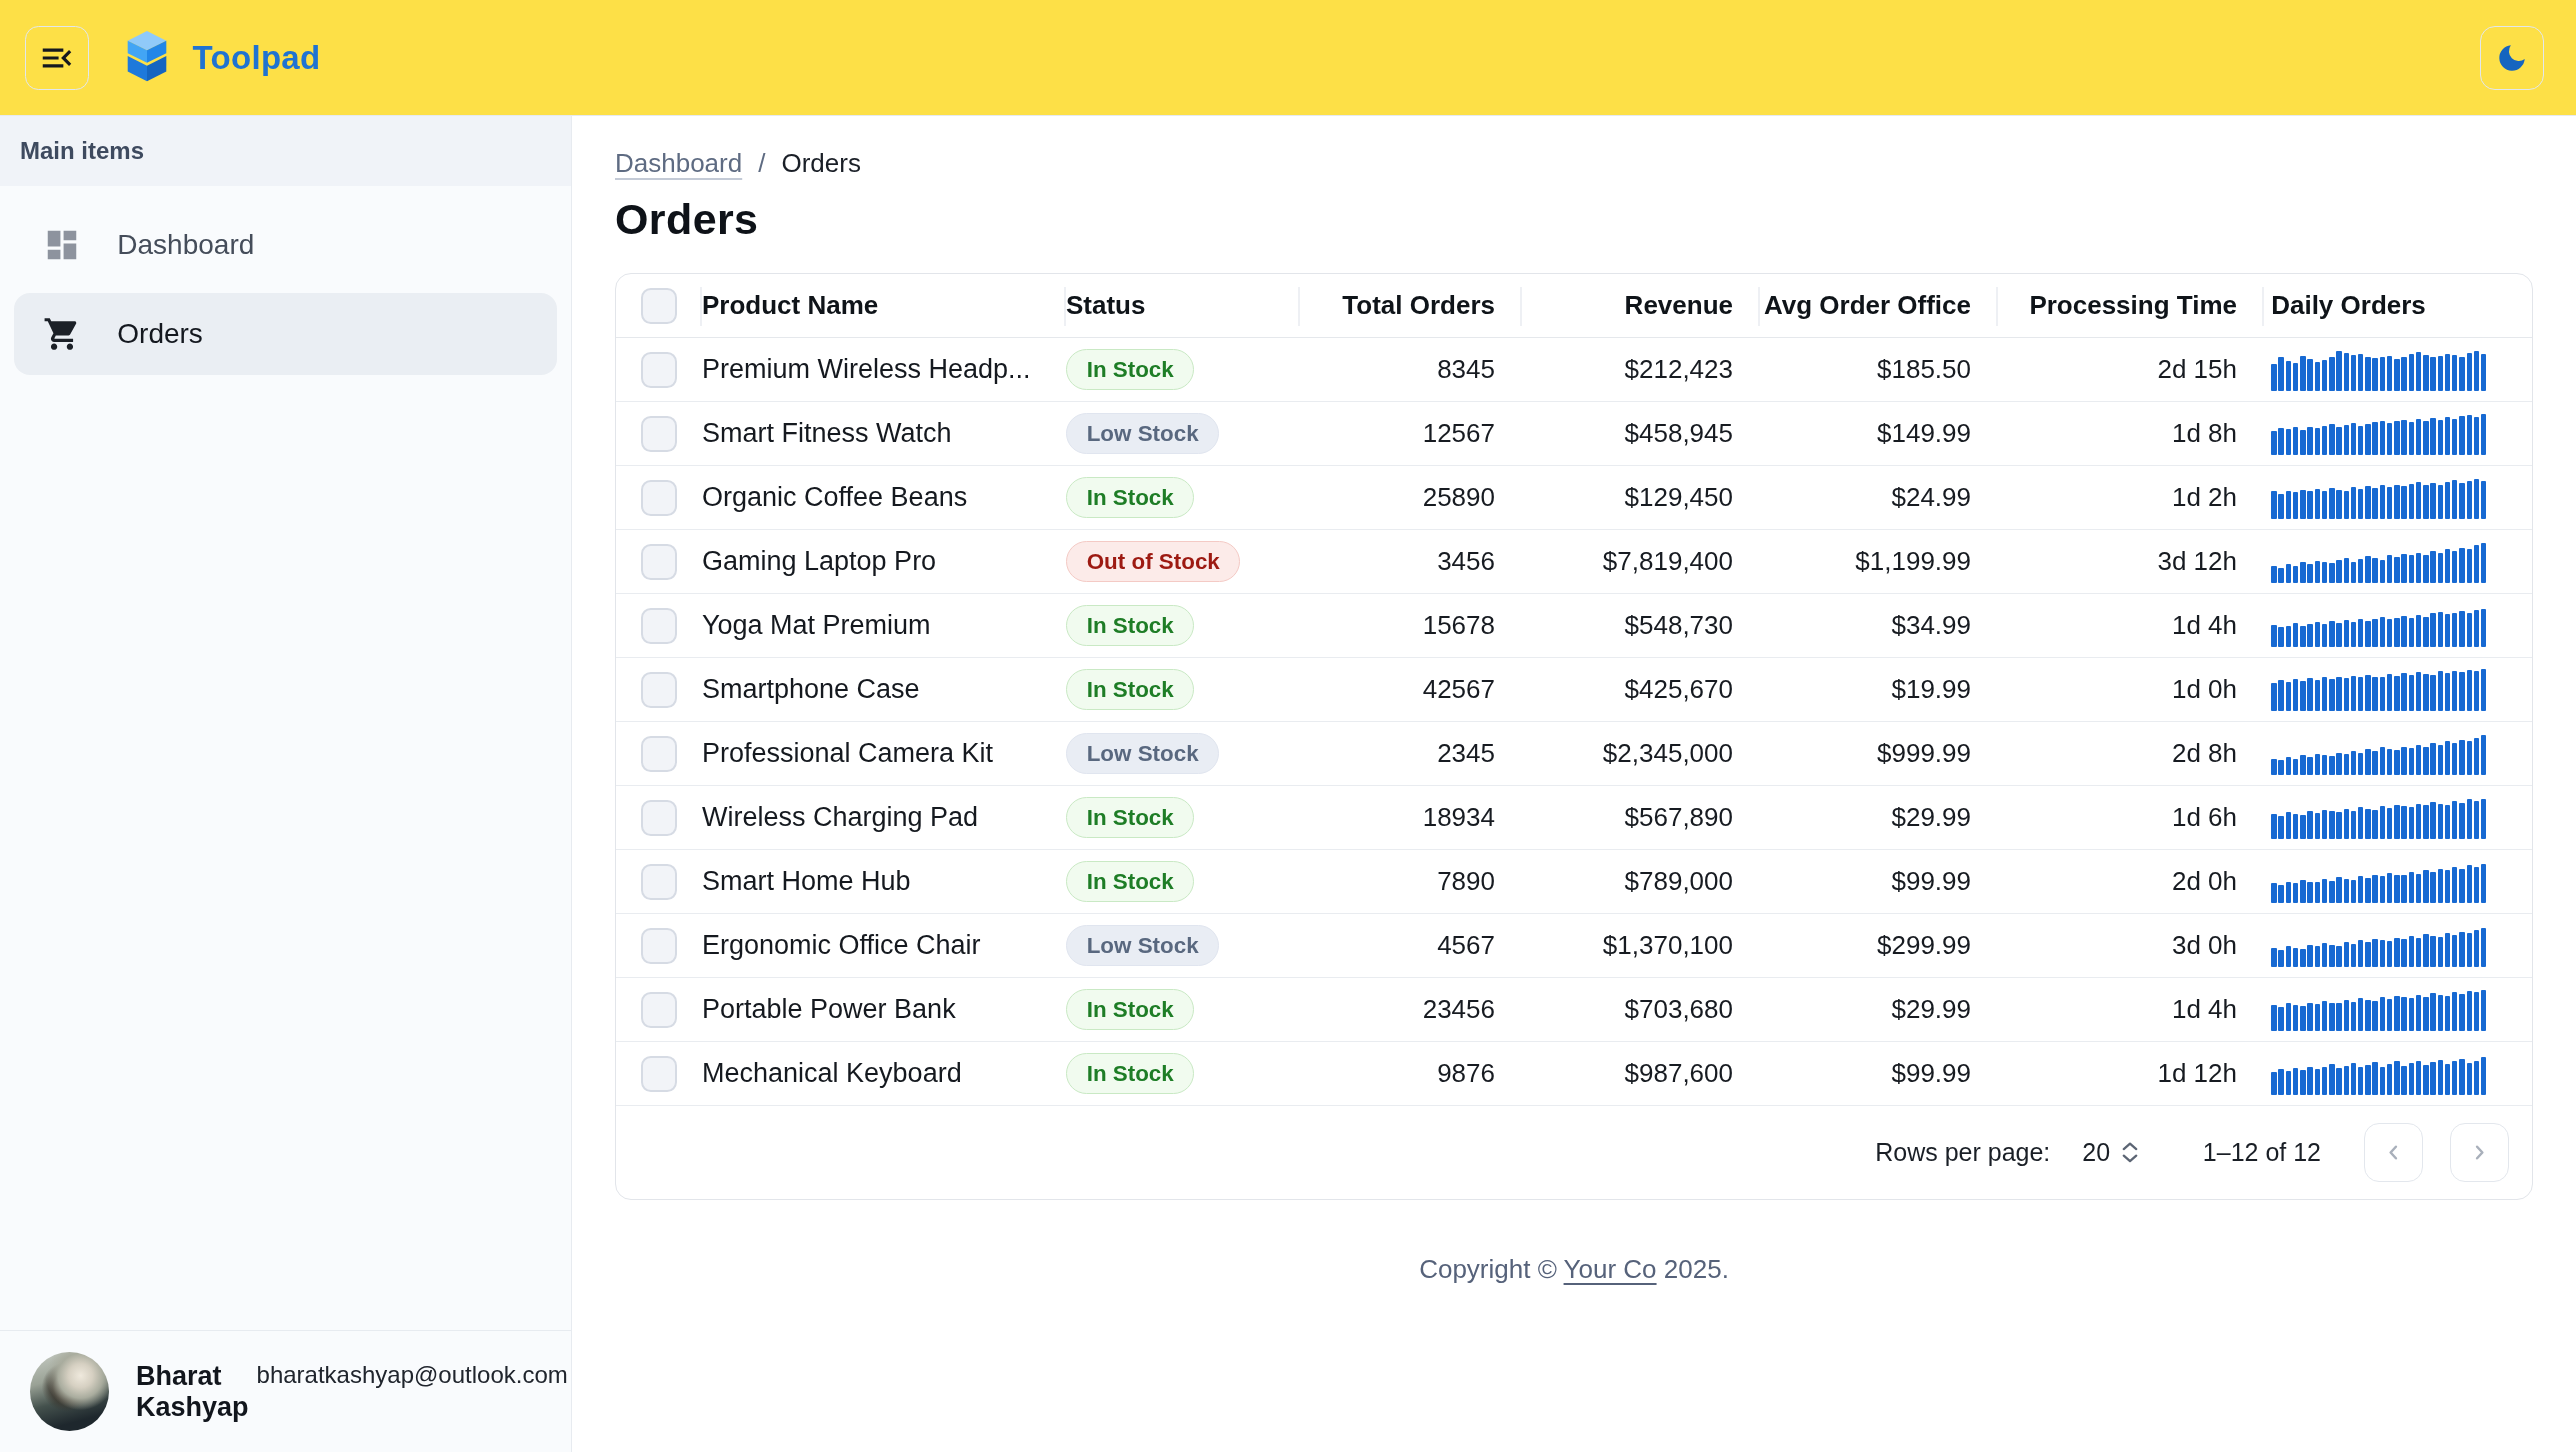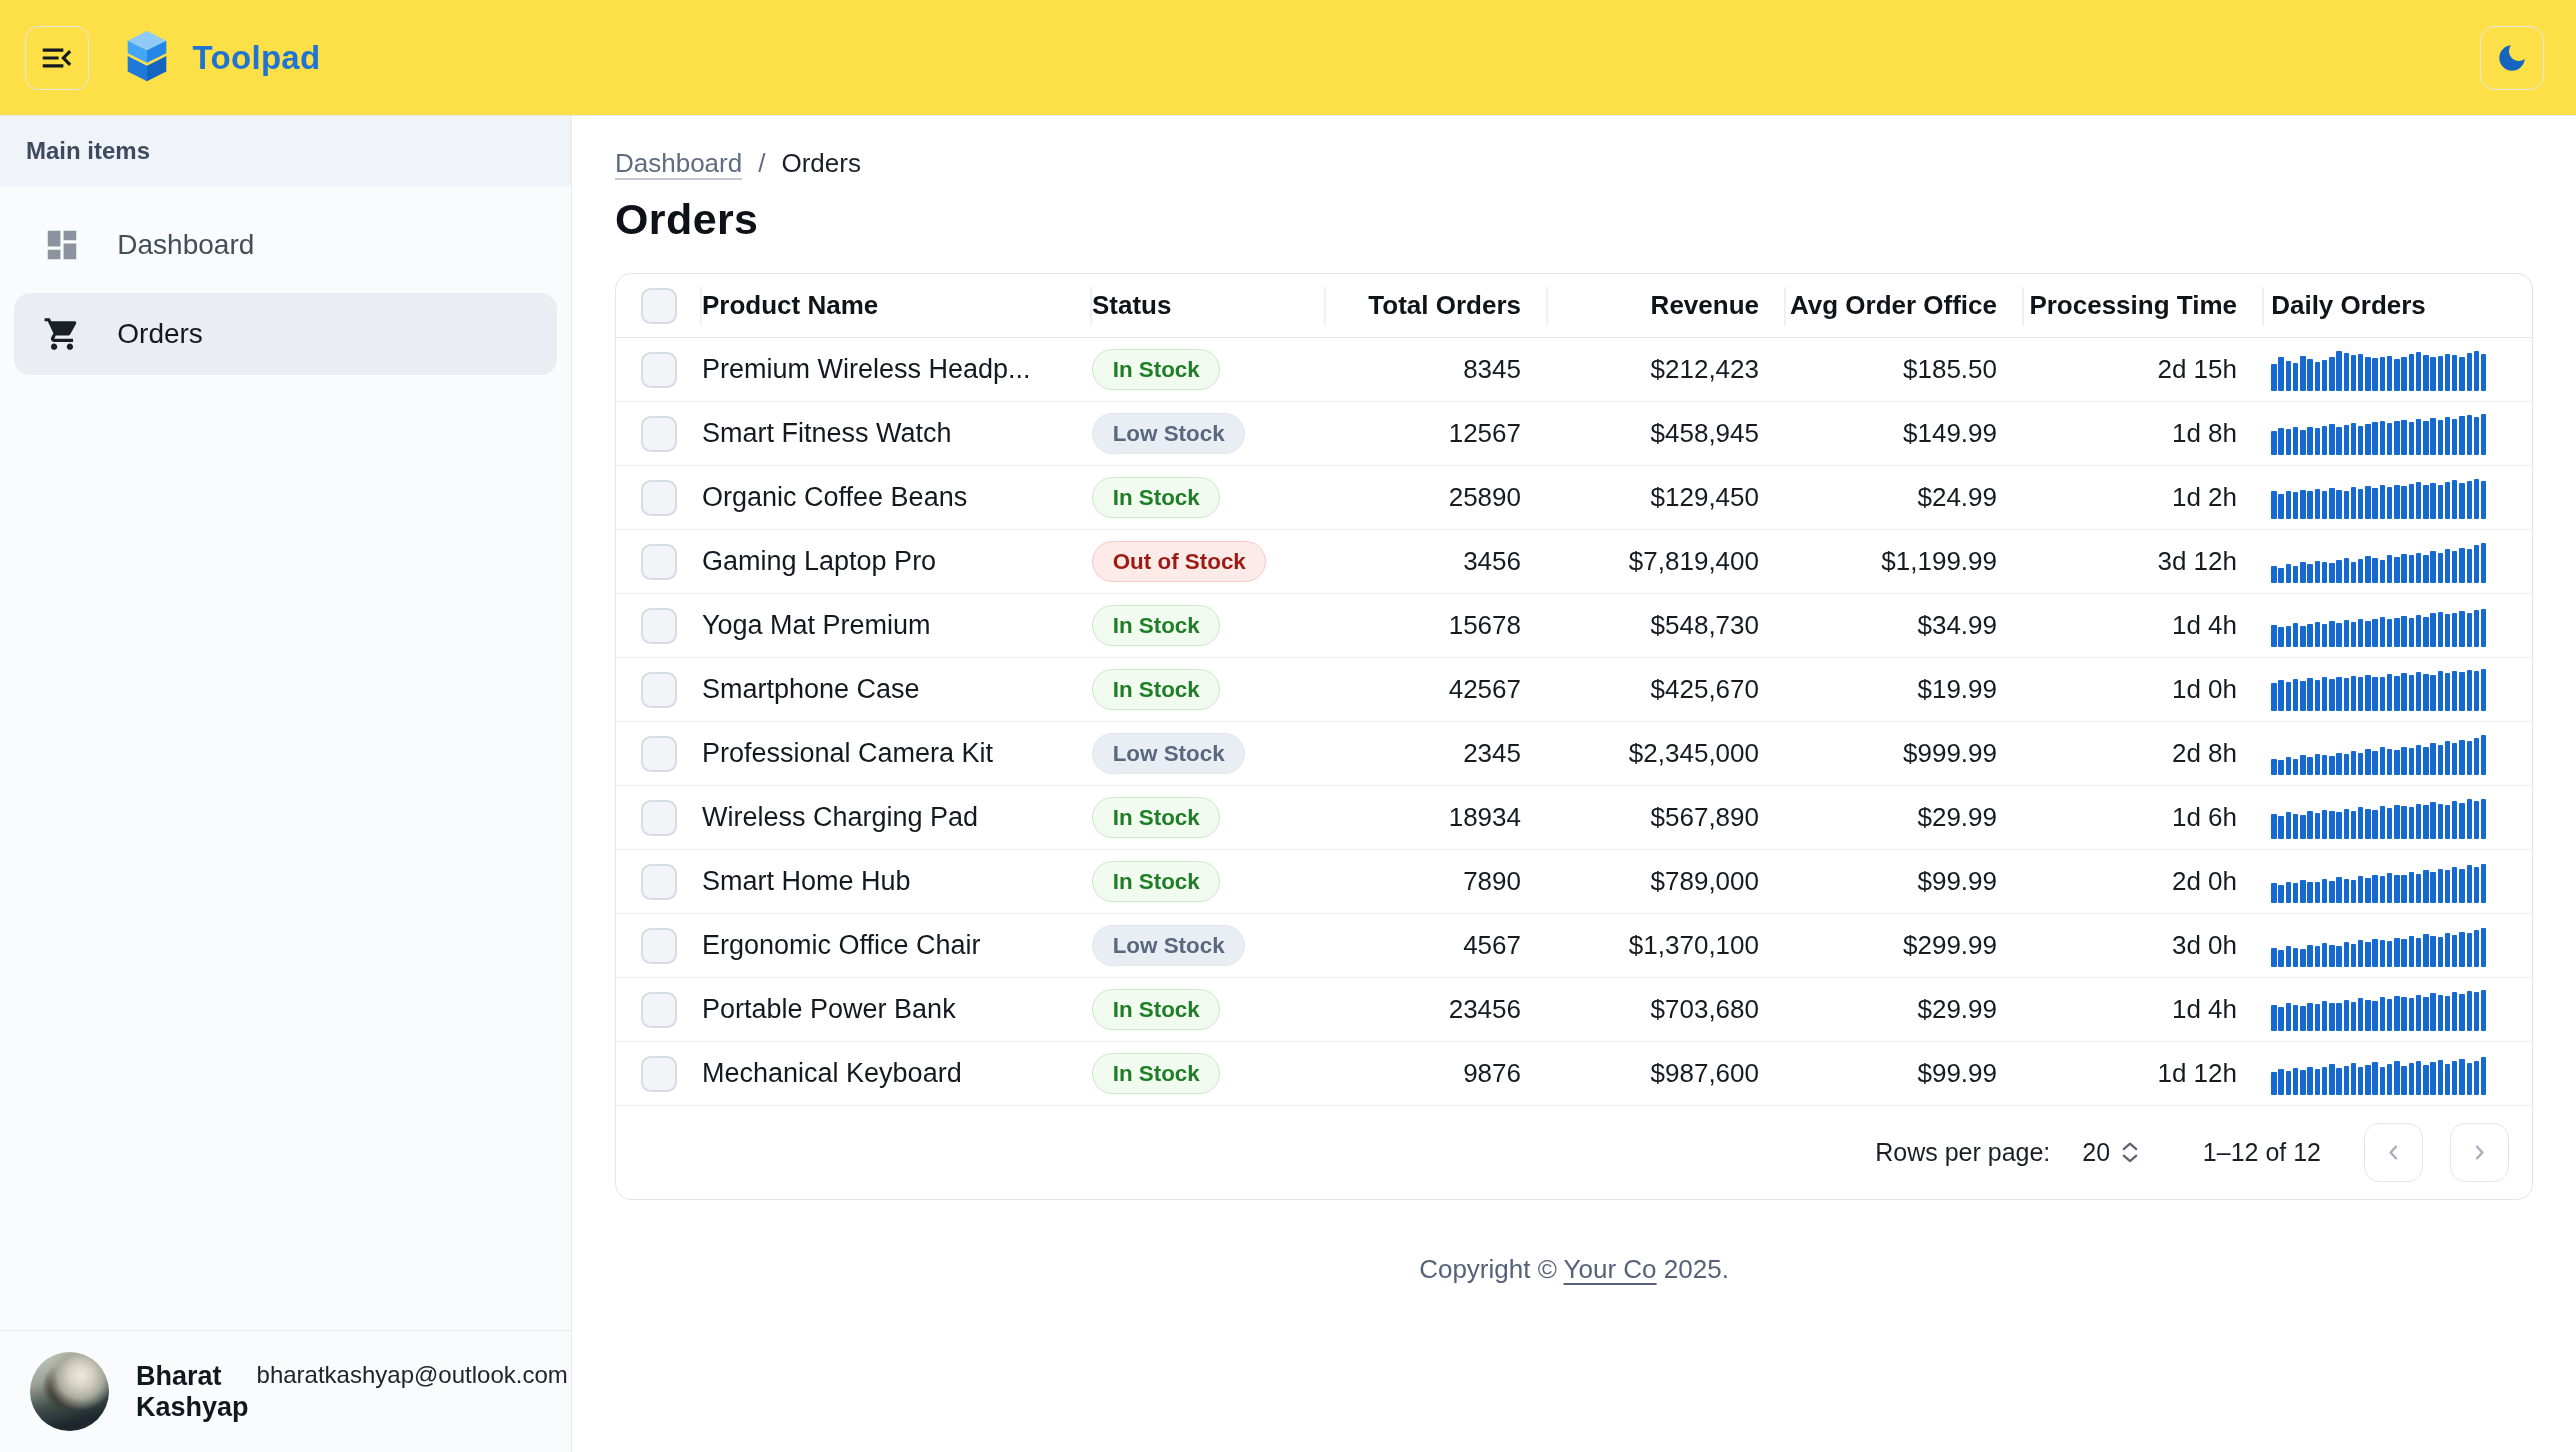--- a/index.html
+++ b/index.html
@@ -40,21 +40,21 @@
   .sidebar {
     width: 572px;
     background: #F9FBFD;
     border-right: 1.8px solid #E7EBF0;
     display: flex; flex-direction: column;
   }
   .sidebar-caption {
     height: 70px;
     background: #F0F3F8;
     display: flex; align-items: center;
-    padding-left: 26px;
+    padding-left: 20px;
     font-size: 24px; font-weight: 700; color: #3E4A5F;
   }
   .nav { padding: 18px 14.3px 0; }
   .nav-item {
     height: 82px;
     border-radius: 16px;
     display: flex; align-items: center;
     padding: 0 29px; gap: 36px;
     font-size: 28px; color: #454D5A;
     margin-bottom: 7.2px;
@@ -123,21 +123,21 @@
     width: 1.8px; height: 39px; background: #EEF0F4;
   }
   .trow { display: flex; height: 64px; align-items: center; border-bottom: 1.8px solid #E9ECF0; }
 
   .c-check   { width: 86px;  display: flex; justify-content: center; align-items: center; }
   .c-product { flex: 1; min-width: 0; display: flex; align-items: center; }
   .c-status  { width: 234px; display: flex; align-items: center; }
   .c-total   { width: 222px; }
   .c-revenue { width: 238px; }
   .c-aov     { width: 238px; }
-  .c-ptime   { width: 240px; }
+  .c-ptime   { width: 266px; }
   .c-daily   { width: 268px; display: flex; align-items: center; padding-left: 7.2px; }
   .c-num { display: flex; align-items: center; justify-content: flex-end; padding-right: 27px; font-size: 26px; color: #171B21; }
   .hcell.c-num { font-size: 26px; font-weight: 600; color: #0F1419; }
 
   .checkbox {
     width: 36px; height: 36px;
     border: 2.7px solid #D6DBE4; border-radius: 9.8px;
     background: #F2F4F8; cursor: pointer;
   }
   .pname { font-size: 27px; color: #15191F; white-space: nowrap; overflow: hidden; }

